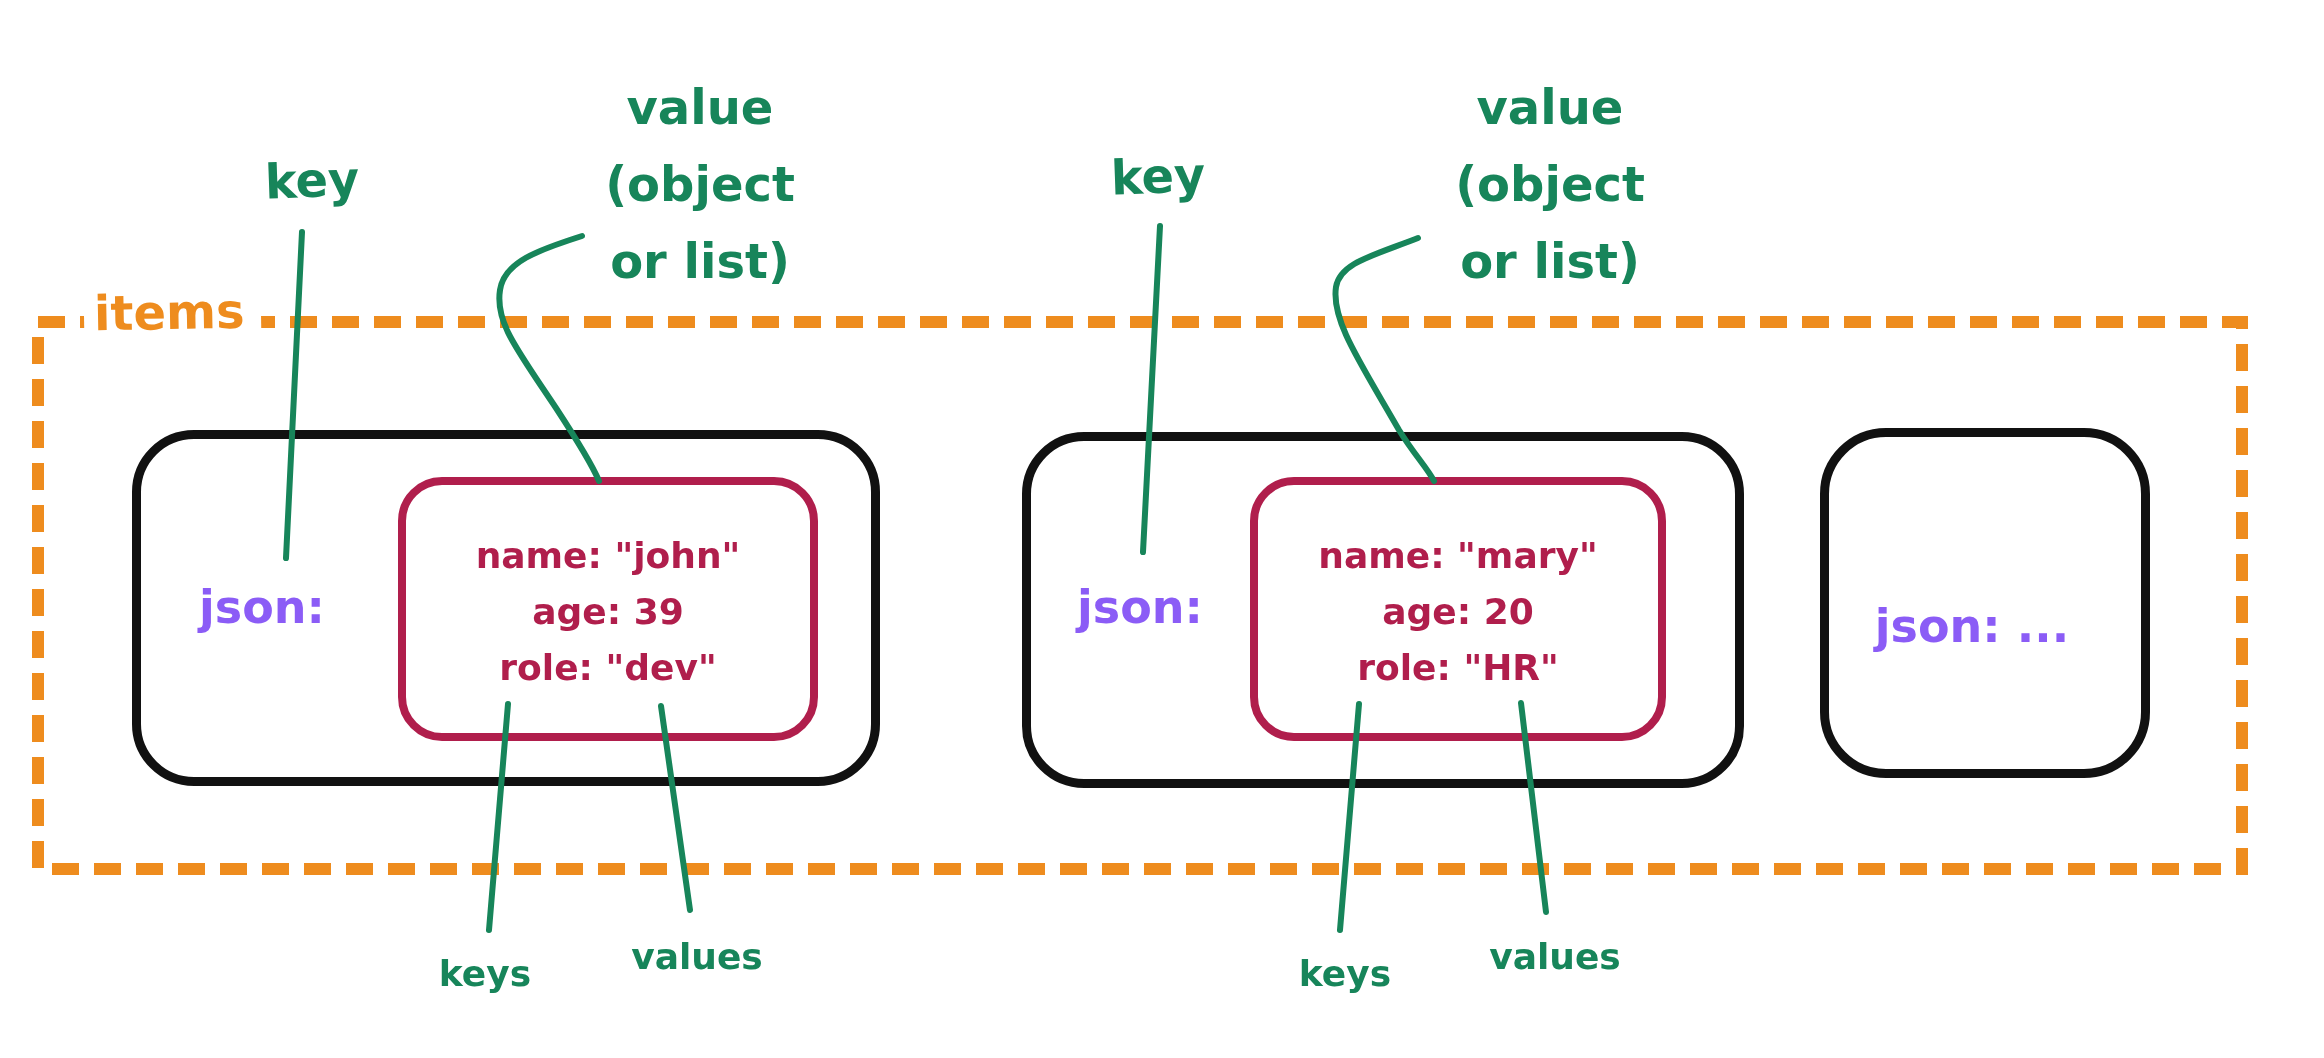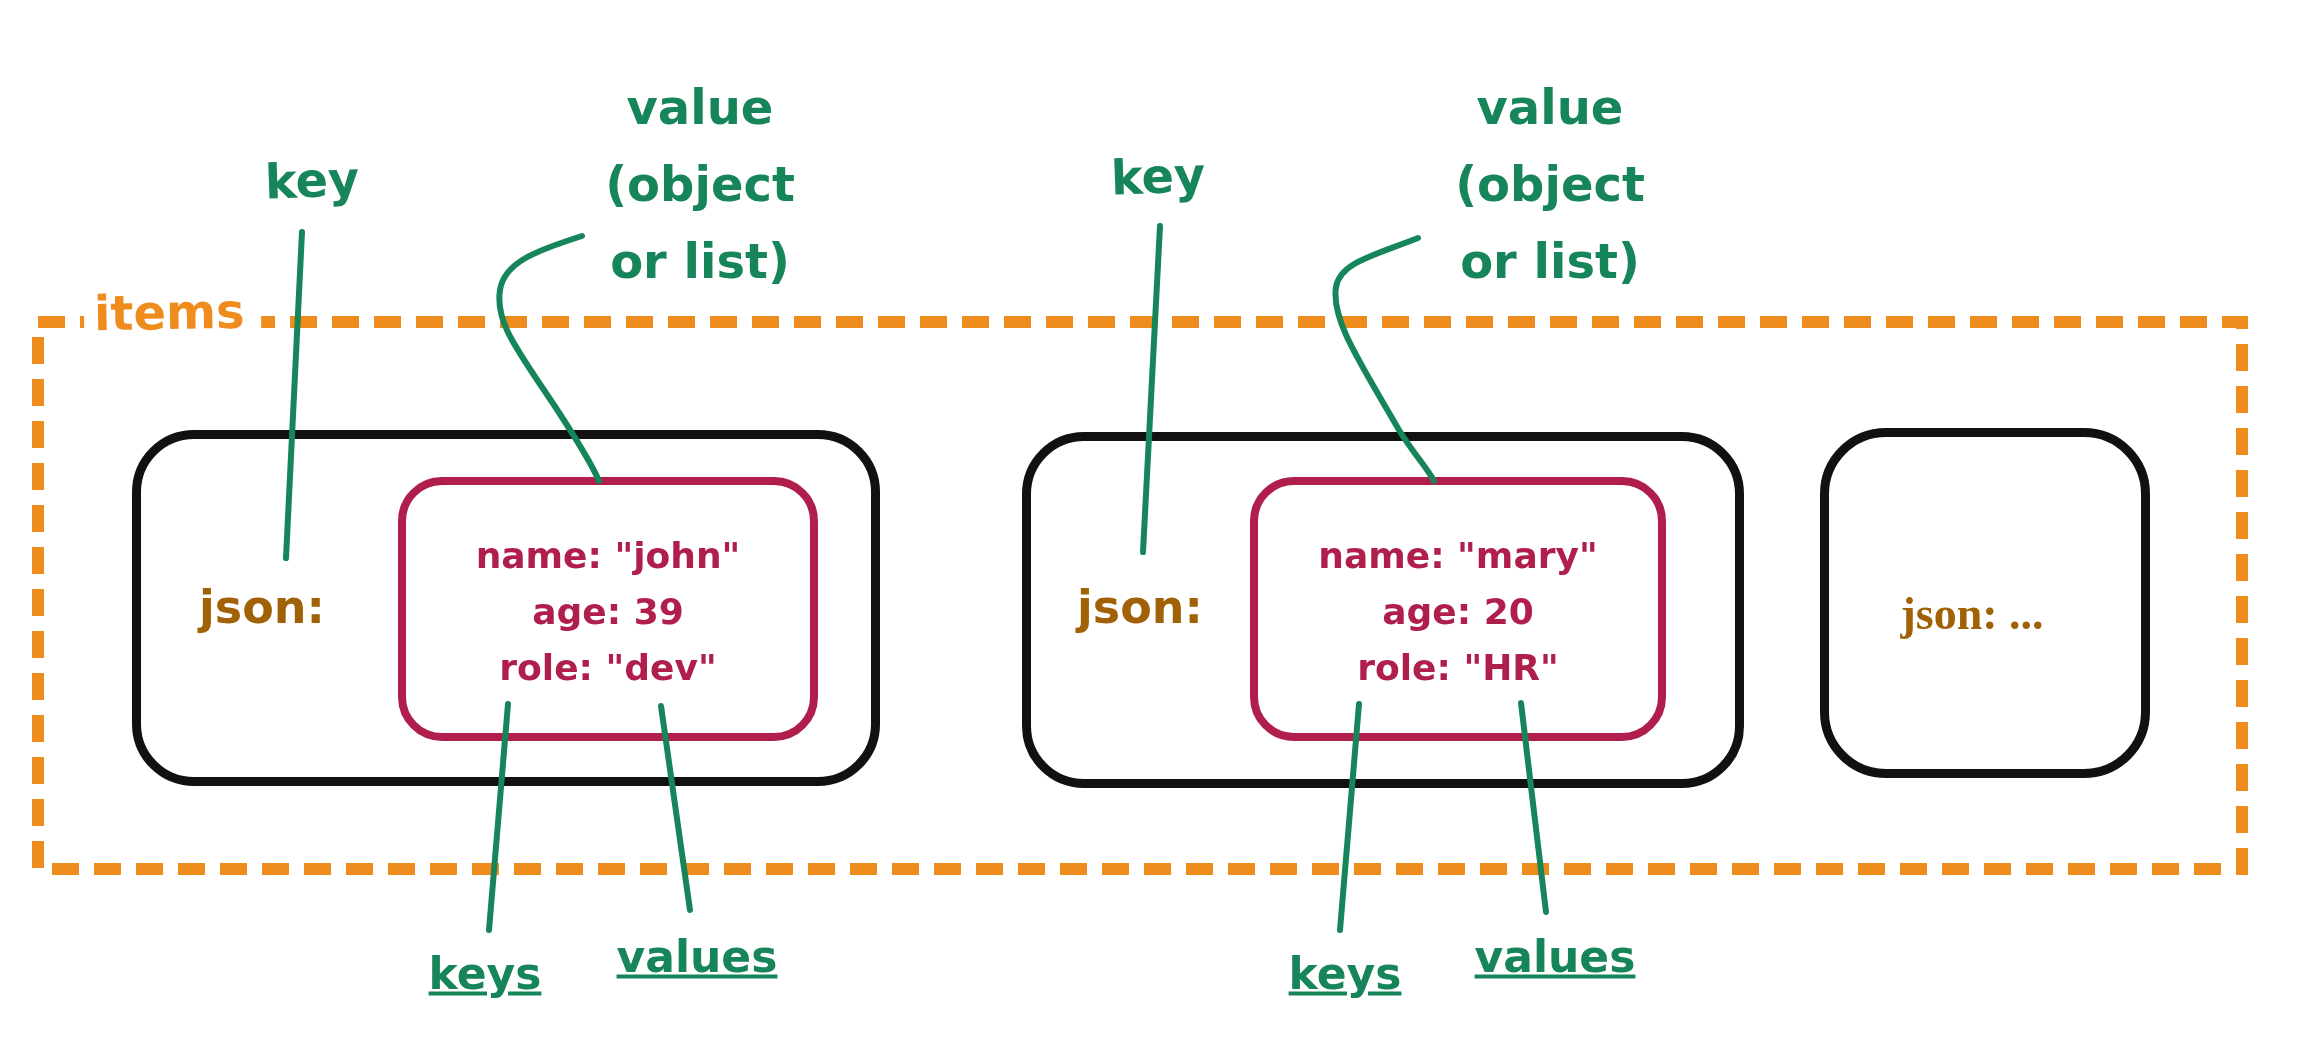--- a/index.html
+++ b/index.html
@@ -45,22 +45,22 @@
   
   .label {
     position: absolute;
     transform: translate(-50%, -50%);
     white-space: nowrap;
     z-index: 3;
     text-align: center;
     font-weight: 700;
   }
   .green  { color: #17855A; font-size: 48px; }
-  .green.big { font-size: 44px; text-decoration: underline; }
-  .ink    { color: #a16207; font-size: 46px; }
+  .green.big { font-size: 36px; }
+  .ink    { color: #8b5cf6; font-size: 46px; }
   .crimson-text {
     color: #B01E4C;
     font-size: 36px;
     line-height: 1.56;
     font-weight: 700;
   }
   .multiline { line-height: 1.6; }
   .tilt-l { transform: translate(-50%,-50%) rotate(-2deg); }
 
   
@@ -85,21 +85,21 @@
 
   <div class="card" style="left:132px; top:430px; width:748px; height:356px;"></div>
   <div class="card" style="left:1022px; top:432px; width:722px; height:356px;"></div>
   <div class="card small" style="left:1820px; top:428px; width:330px; height:350px;"></div>
 
   <div class="objbox" style="left:398px; top:477px; width:420px; height:264px;"></div>
   <div class="objbox" style="left:1250px; top:477px; width:416px; height:264px;"></div>
 
   <div class="label ink" style="left:262px; top:607px;">json:</div>
   <div class="label ink" style="left:1140px; top:607px;">json:</div>
-  <div class="label ink" style="left:1972px; top:613px;font-family:Liberation Serif, serif;">json: ...</div>
+  <div class="label ink" style="left:1972px; top:626px;">json: ...</div>
 
   <div class="label crimson-text" style="left:608px; top:612px;">
     <div>name: "john"</div>
     <div>age: 39</div>
     <div>role: "dev"</div>
   </div>
 
   <div class="label crimson-text" style="left:1458px; top:612px;">
     <div>name: "mary"</div>
     <div>age: 20</div>

